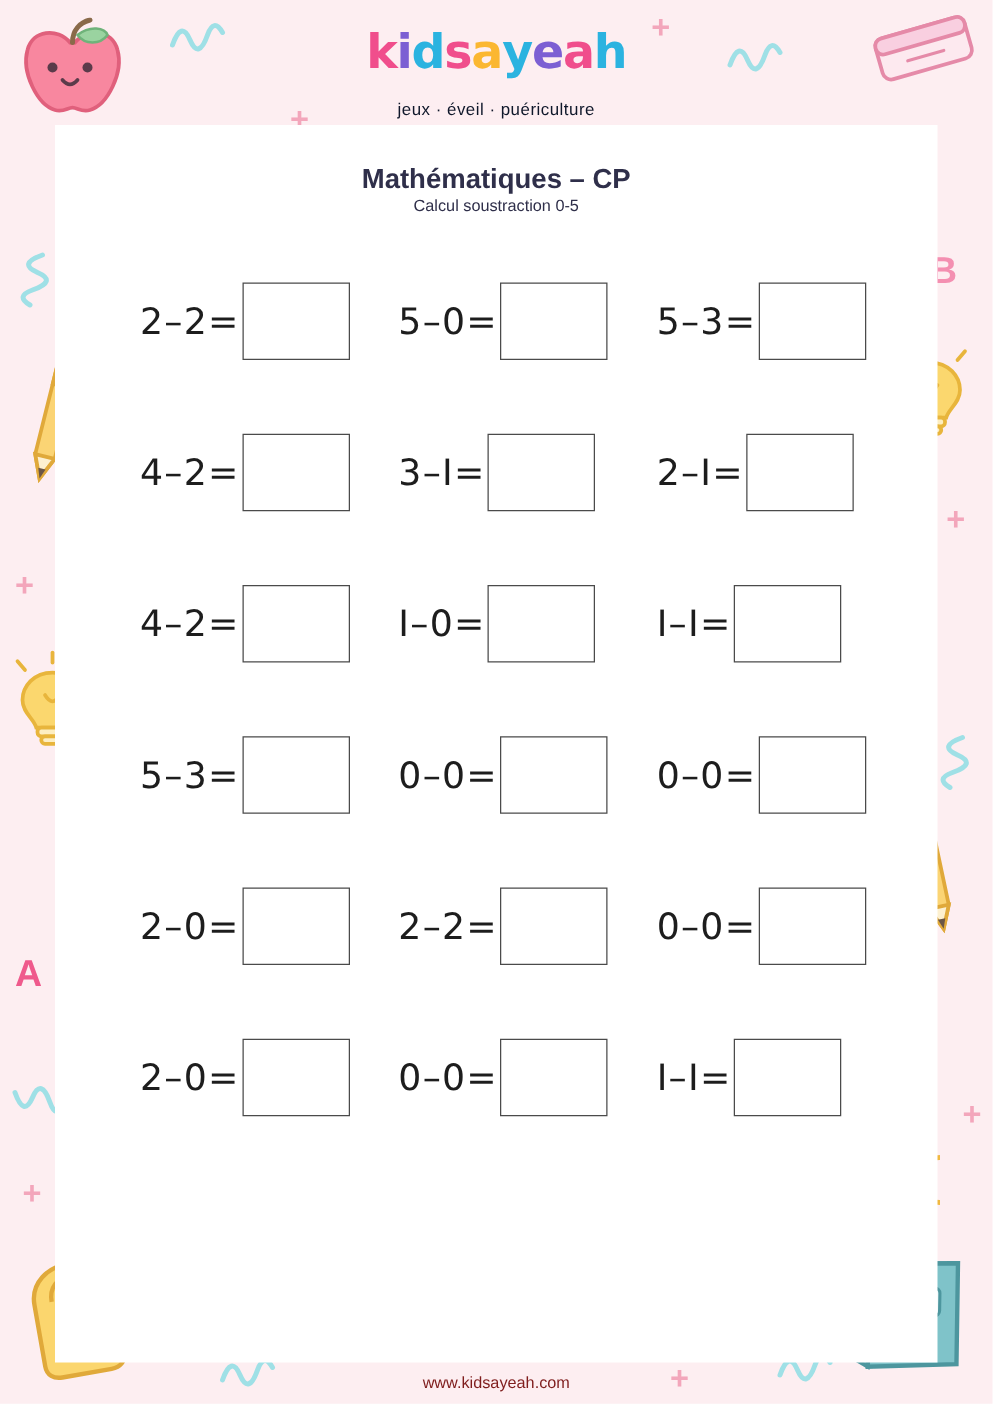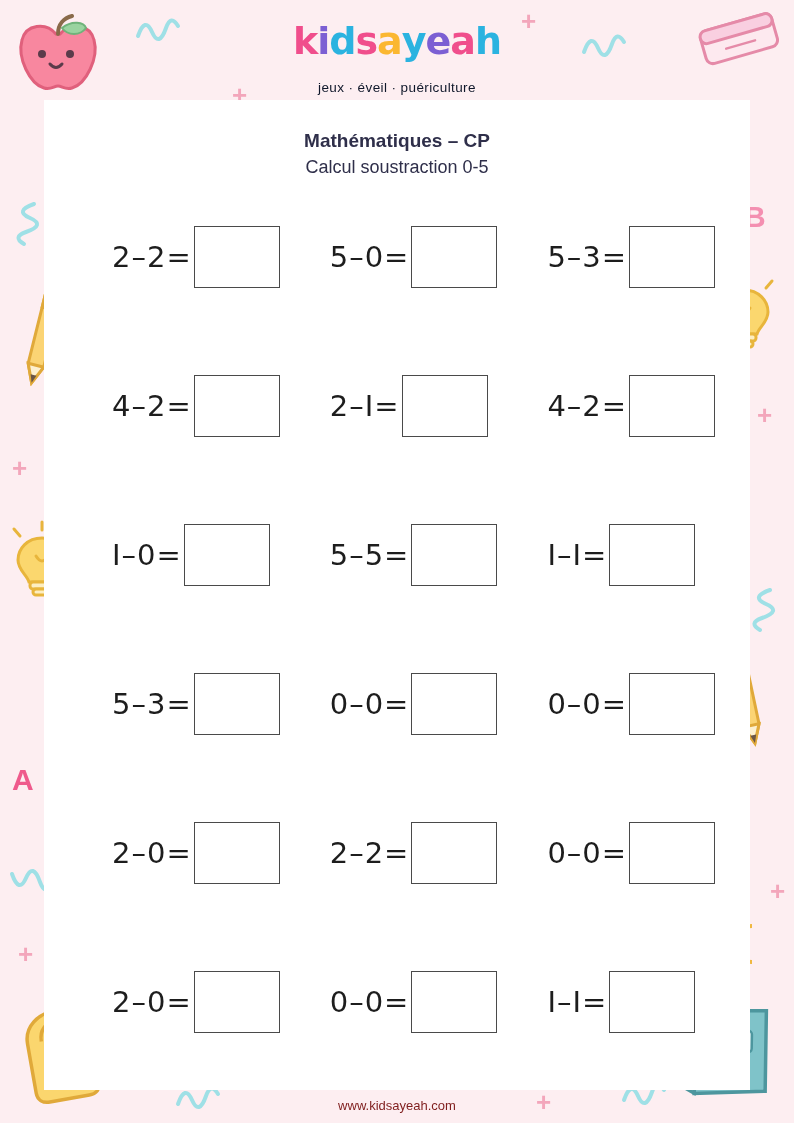--- a/index.html
+++ b/index.html
@@ -77,44 +77,43 @@
     letter-spacing: .4px;
   }
 
   
   .title {
     position: absolute;
     left: 0;
     top: 130px;
     width: 794px;
     text-align: center;
-    font-size: 19px;
+    font-size: 22px;
     font-weight: 700;
     color: #2f2f4a;
   }
   .subtitle {
     position: absolute;
     left: 0;
     top: 157px;
     width: 794px;
     text-align: center;
-    font-size: 18px;
+    font-size: 13px;
     color: #2f2f4a;
   }
 
   
   .grid {
     position: absolute;
     left: 90px;
     top: 196px;
     width: 620px;
     display: grid;
     grid-template-columns: repeat(3, 1fr);
     grid-auto-rows: 121px;
-    gap: 28px;
   }
   .cell {
     display: flex;
     align-items: center;
     justify-content: flex-start;
     padding-left: 22px;
     box-sizing: border-box;
   }
   .expr {
     font-size: 29px;
@@ -285,36 +284,36 @@
     </div>
     <div class="cell">
       <span class="expr">5–3=</span>
       <div class="answer-box"></div>
     </div>
     <div class="cell">
       <span class="expr">4–2=</span>
       <div class="answer-box"></div>
     </div>
     <div class="cell">
+      <span class="expr">3–I=</span>
+      <div class="answer-box"></div>
+    </div>
+    <div class="cell">
       <span class="expr">2–I=</span>
       <div class="answer-box"></div>
     </div>
     <div class="cell">
       <span class="expr">4–2=</span>
       <div class="answer-box"></div>
     </div>
     <div class="cell">
       <span class="expr">I–0=</span>
       <div class="answer-box"></div>
     </div>
     <div class="cell">
-      <span class="expr">5–5=</span>
-      <div class="answer-box"></div>
-    </div>
-    <div class="cell">
       <span class="expr">I–I=</span>
       <div class="answer-box"></div>
     </div>
     <div class="cell">
       <span class="expr">5–3=</span>
       <div class="answer-box"></div>
     </div>
     <div class="cell">
       <span class="expr">0–0=</span>
       <div class="answer-box"></div>

